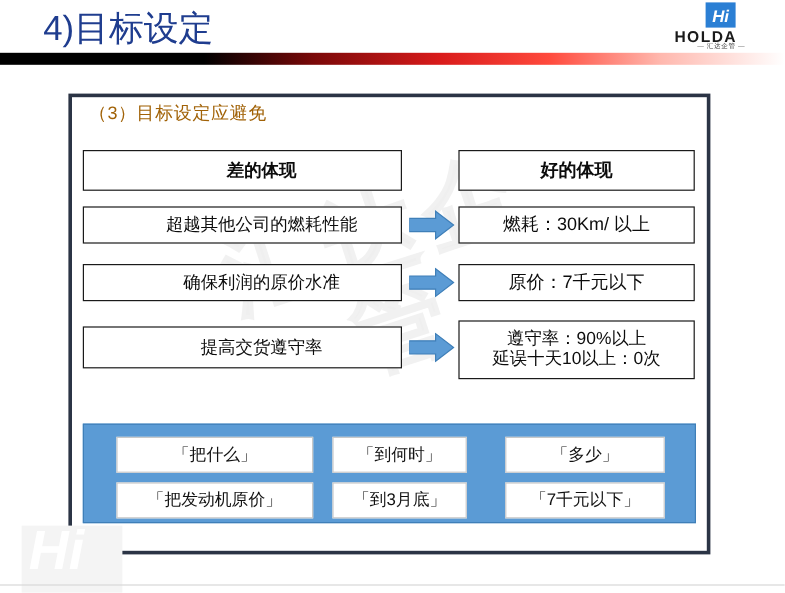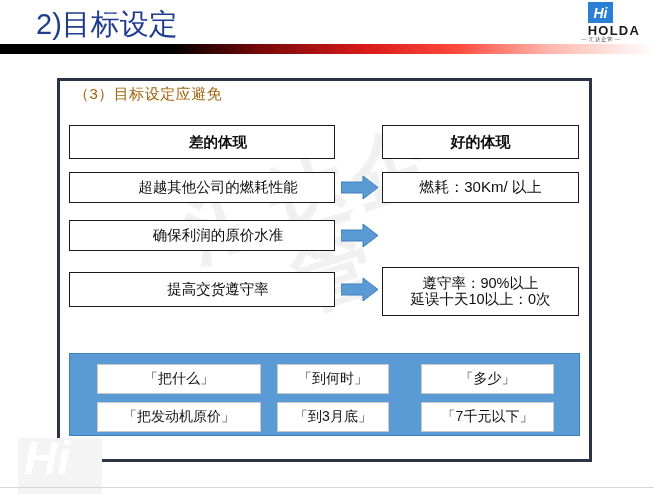--- a/index.html
+++ b/index.html
@@ -60,21 +60,21 @@
     font-weight: bold;
     font-style: italic;
     line-height: 14px;
     font-family: "Liberation Sans", sans-serif;
   }
   .brand-name {
     position: absolute;
     left: 0;
     top: 22px;
     width: 78px;
-    text-align: right;
+    text-align: left;
     font-size: 13px;
     font-weight: bold;
     letter-spacing: 1.2px;
     color: #1a1a1a;
     line-height: 13px;
     font-family: "Liberation Sans", sans-serif;
   }
   .brand-sub {
     position: absolute;
     left: 0;
@@ -269,21 +269,21 @@
     bottom: 6px;
     width: 654px;
     height: 1px;
     background: #d7d7d7;
   }
 </style>
 </head>
 <body>
 
 <div class="slide-header">
-  <div class="slide-title">2)目标设定</div>
+  <div class="slide-title">4)目标设定</div>
 
   <div class="brand">
     <div class="brand-mark">
       <span>Hi</span>
     </div>
     <div class="brand-name">HOLDA</div>
     <div class="brand-sub">汇达企管</div>
   </div>
 
   <div class="header-rule"></div>
@@ -307,20 +307,21 @@
       </svg>
     </div>
     <div class="cell-box right-cell row-1">燃耗：30Km/ 以上</div>
 
     <div class="cell-box left-cell row-2">确保利润的原价水准</div>
     <div class="arrow arrow-2">
       <svg width="38" height="25" viewBox="0 0 38 25" xmlns="http://www.w3.org/2000/svg">
         <polygon points="0,7 22,7 22,1 37,12.5 22,24 22,18 0,18" fill="#5b9bd5" stroke="#3f7fb8" stroke-width="1"></polygon>
       </svg>
     </div>
+    <div class="cell-box right-cell row-2">原价：7千元以下</div>
 
     <div class="cell-box left-cell row-3">提高交货遵守率</div>
     <div class="arrow arrow-3">
       <svg width="38" height="25" viewBox="0 0 38 25" xmlns="http://www.w3.org/2000/svg">
         <polygon points="0,7 22,7 22,1 37,12.5 22,24 22,18 0,18" fill="#5b9bd5" stroke="#3f7fb8" stroke-width="1"></polygon>
       </svg>
     </div>
     <div class="cell-box right-cell row-3r two-line">
       <div>遵守率：90%以上</div>
       <div>延误十天10以上：0次</div>

